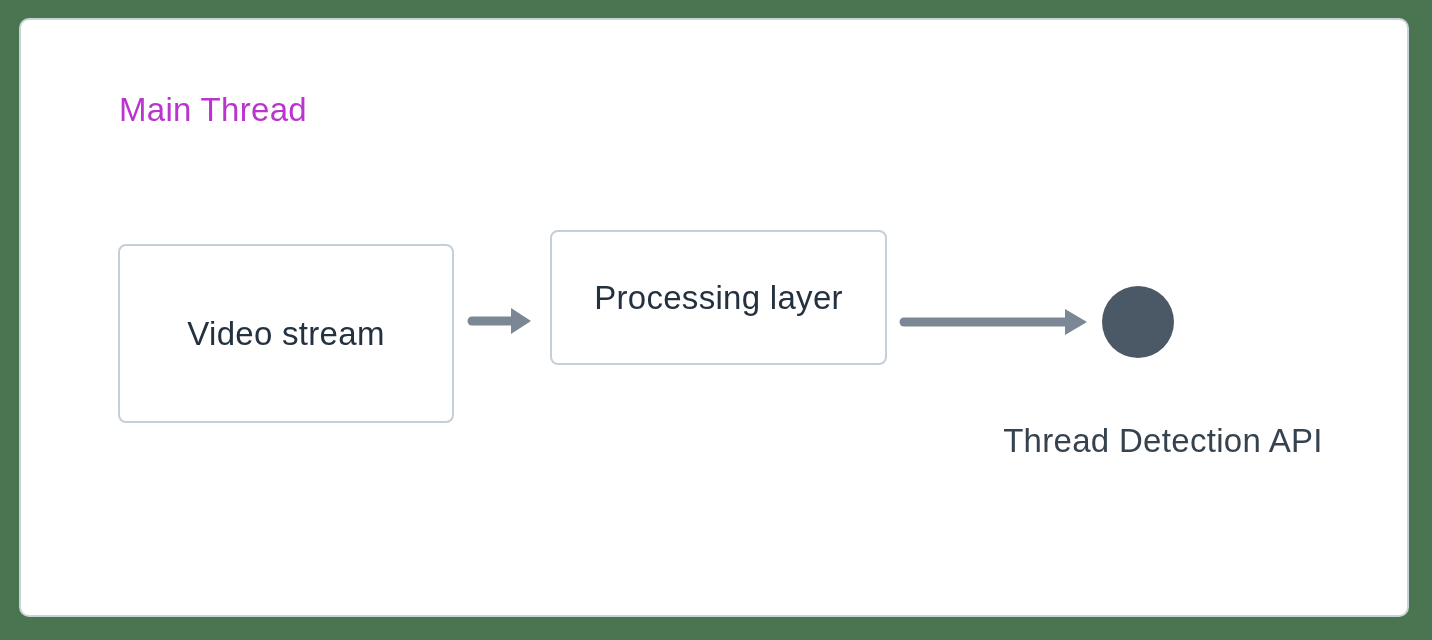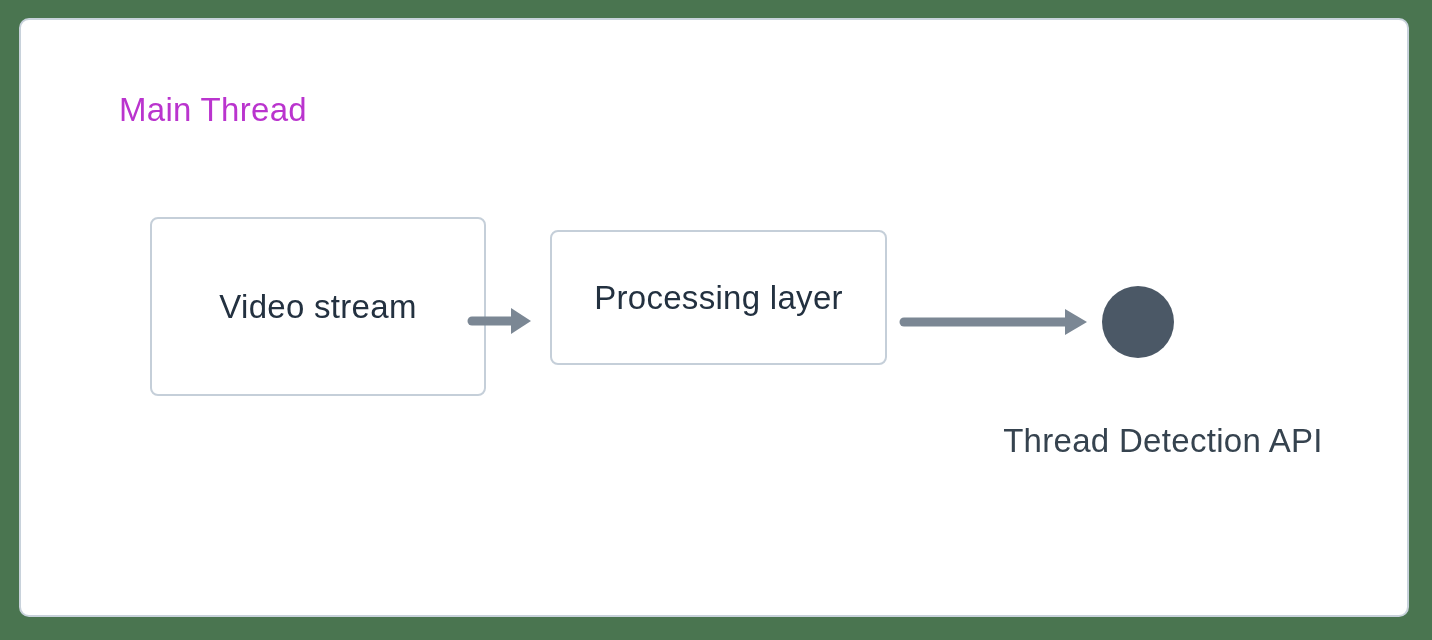--- a/index.html
+++ b/index.html
@@ -47,24 +47,23 @@
     display: flex;
     align-items: center;
     justify-content: center;
     font-size: 33px;
     color: #233140;
     letter-spacing: 0.3px;
     white-space: nowrap;
   }
   .node-1 {
     left: 97px;
-    top: 197px;
+    top: 224px;
     width: 336px;
     height: 179px;
-    margin-left: 32px;
   }
   .node-2 {
     left: 529px;
     top: 210px;
     width: 337px;
     height: 135px;
   }
   .arrow {
     position: absolute;
     display: block;

